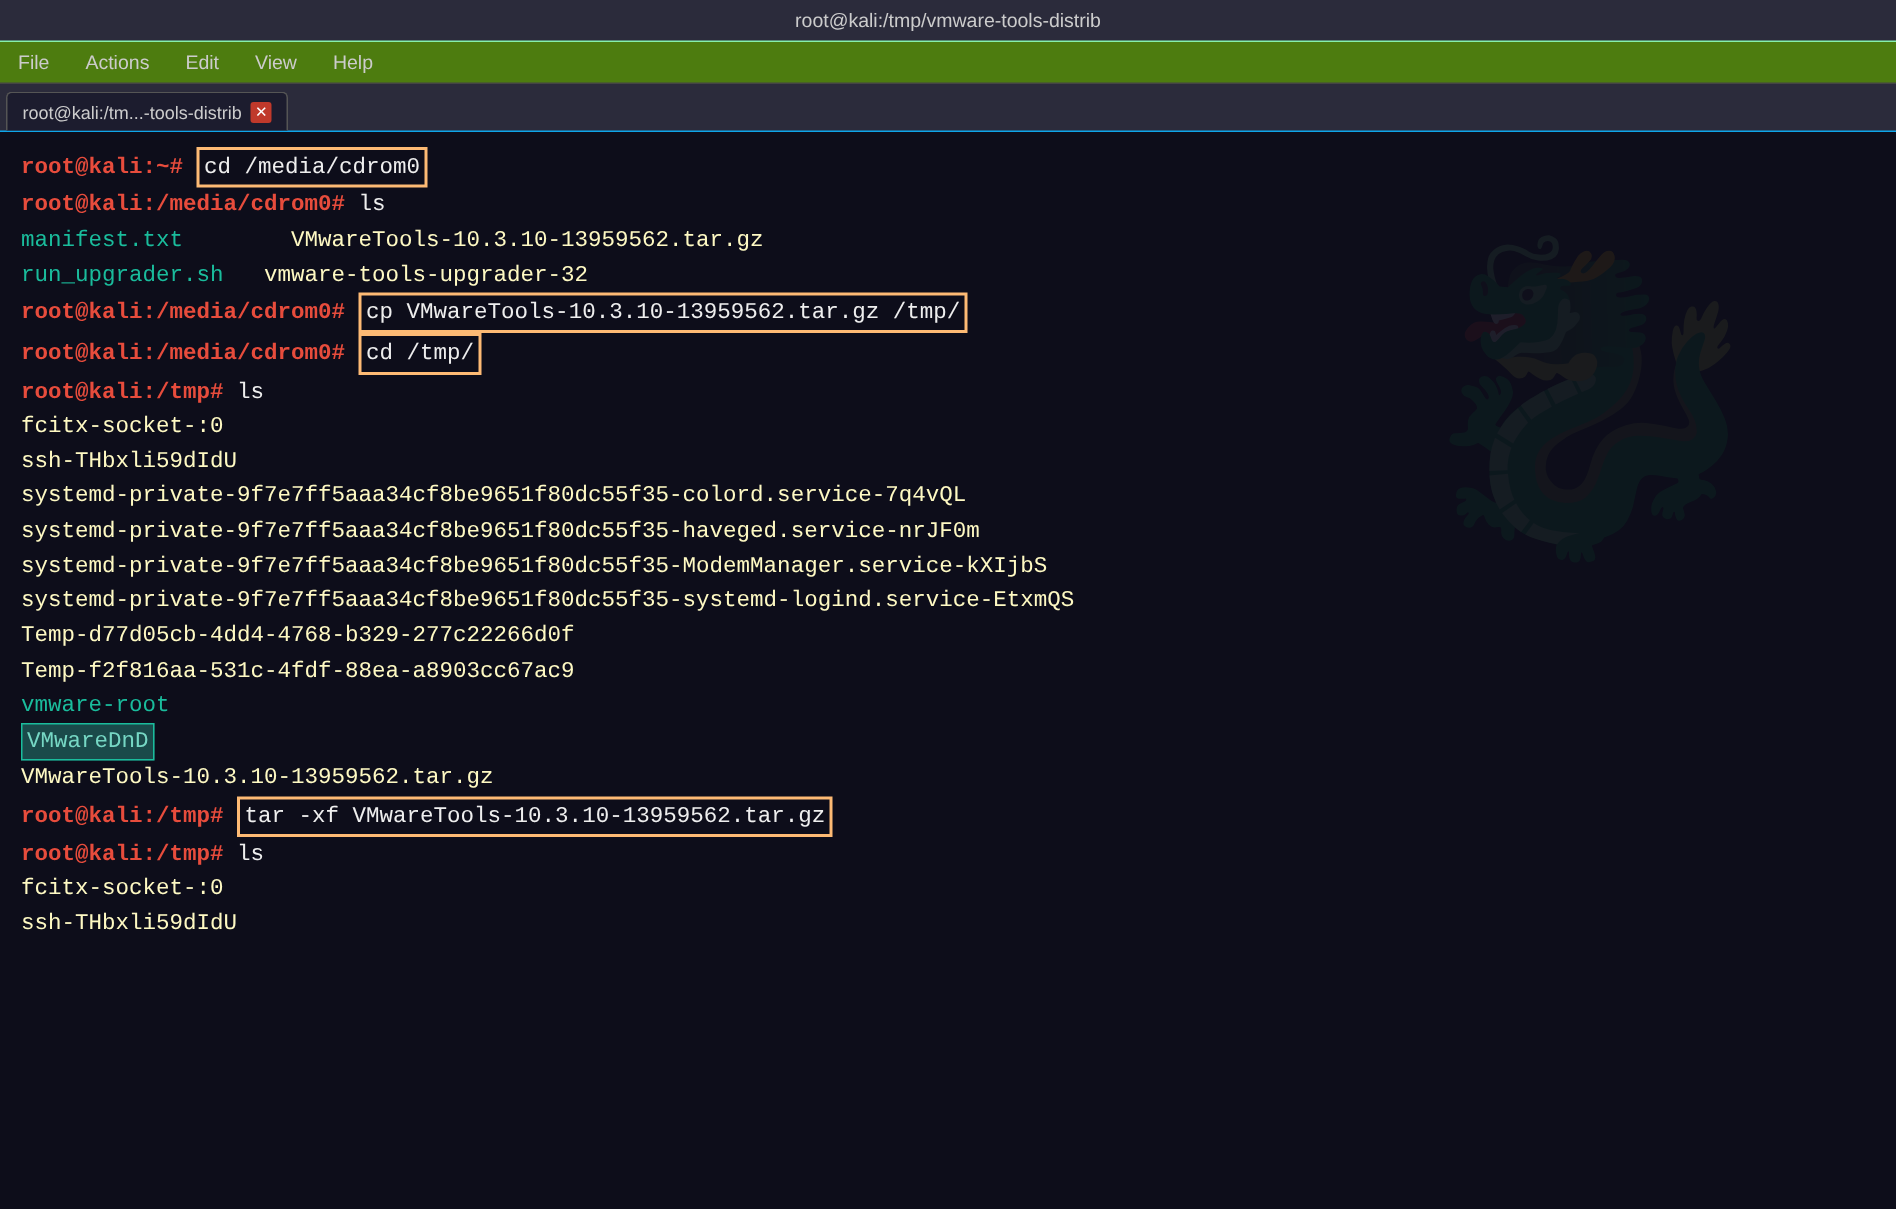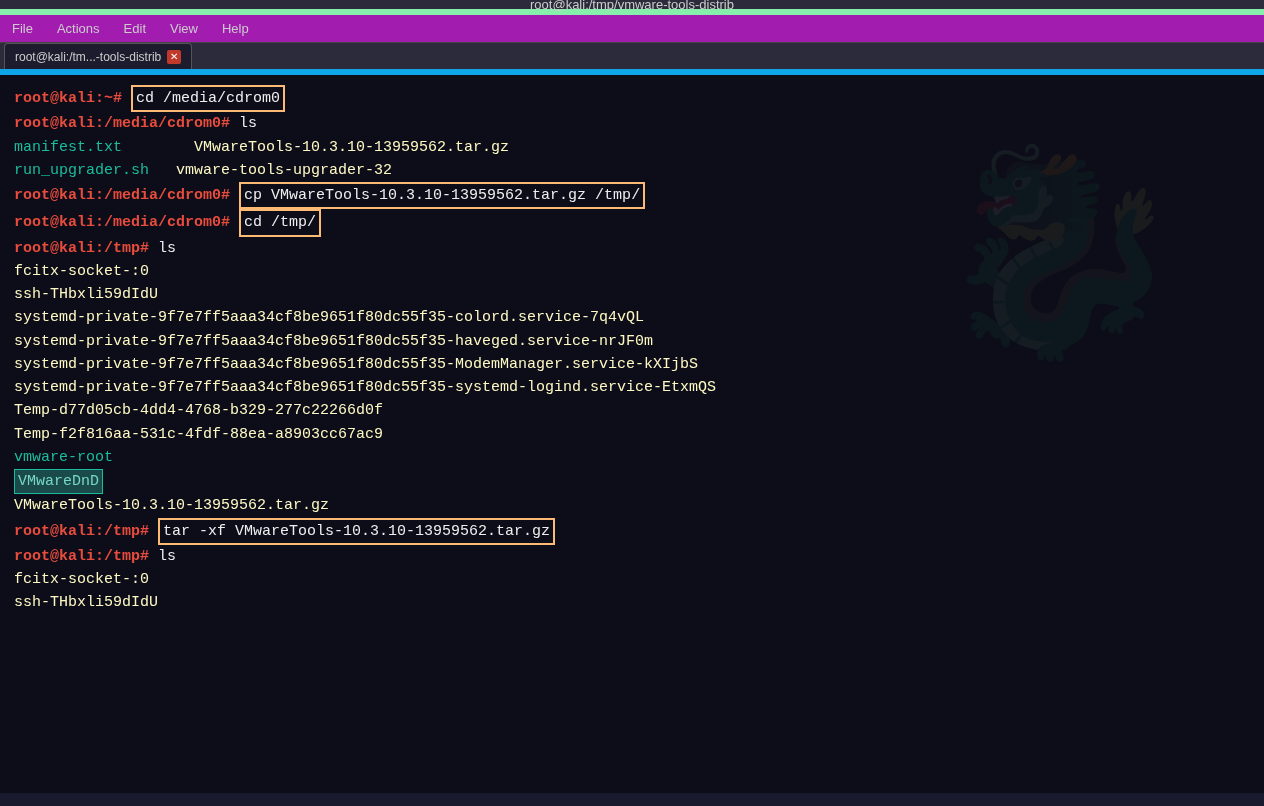--- a/index.html
+++ b/index.html
@@ -8,33 +8,33 @@
       width: 1264px;
       height: 806px;
       background: #1a1a2e;
       font-family: 'Courier New', Courier, monospace;
       overflow: hidden;
     }
 
     
     .title-bar {
       background: #2b2b3b;
-      height: 15px;
+      height: 28px;
       display: flex;
       align-items: center;
       justify-content: center;
       color: #cccccc;
       font-size: 13px;
       font-family: sans-serif;
-      border-bottom: 6px solid #86efac;
+      border-bottom: 1px solid #86efac;
     }
 
     
     .menu-bar {
-      background: #a21caf;
+      background: #4d7c0f;
       height: 28px;
       display: flex;
       align-items: center;
       padding: 0 8px;
       gap: 16px;
       border-bottom: 1px solid #444;
     }
 
     .menu-item {
       color: #cccccc;
@@ -44,21 +44,21 @@
       padding: 2px 4px;
     }
 
     
     .tab-bar {
       background: #2b2b3b;
       height: 32px;
       display: flex;
       align-items: flex-end;
       padding: 0 4px;
-      border-bottom: 6px solid #0ea5e9;
+      border-bottom: 1px solid #0ea5e9;
     }
 
     .tab {
       background: #1c1c2e;
       color: #cccccc;
       font-size: 12px;
       font-family: sans-serif;
       padding: 4px 10px;
       border: 1px solid #555;
       border-bottom: none;

